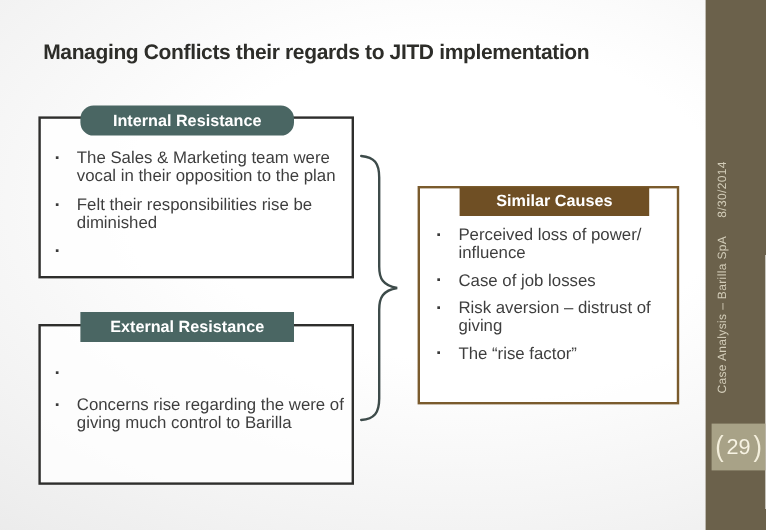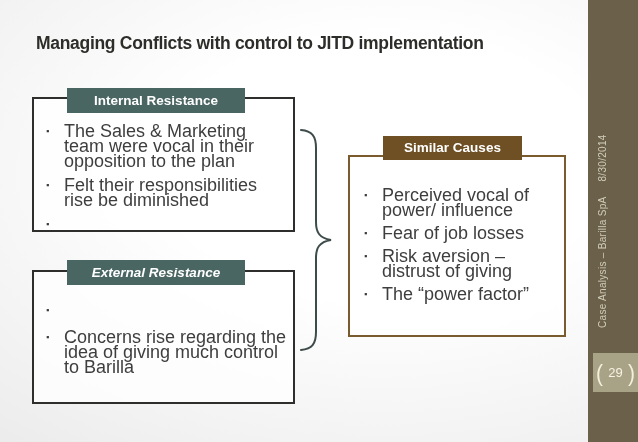--- a/index.html
+++ b/index.html
@@ -46,49 +46,49 @@
     position: absolute;
     color: #ffffff;
     font-weight: bold;
     font-size: 13.5px;
     text-align: center;
     box-sizing: border-box;
   }
   .header-internal {
     left: 67px; top: 88px; width: 178px; height: 25px; line-height: 25px;
     background: #4a6663;
+    border-radius: 11px;
   }
   .header-external {
     left: 67px; top: 260px; width: 178px; height: 25px; line-height: 25px;
     background: #4a6663;
-    font-style: italic;
   }
   .header-similar {
-    left: 383px; top: 136px; width: 139px; height: 24px; line-height: 24px;
+    left: 383px; top: 156px; width: 158px; height: 24px; line-height: 24px;
     background: #6f4f24;
   }
   
   ul.bullets {
     list-style: none;
     margin: 0;
     padding: 0;
   }
   .bullet-item {
     display: flex;
     align-items: flex-start;
   }
   .bullet {
     flex: 0 0 10px;
     font-size: 9px;
     line-height: 15px;
     color: #3a3a3a;
     margin-right: 8px;
   }
   .bullet-text {
-    font-size: 18px;
+    font-size: 14px;
     line-height: 15px;
     color: #3e3e3e;
   }
   .box-internal ul.bullets { padding: 25px 6px 0 12px; }
   .box-internal .bullet-item { margin-bottom: 9px; }
   .box-external ul.bullets { padding: 31px 6px 0 12px; }
   .box-external .bullet-item { margin-bottom: 12px; }
   .box-similar ul.bullets { padding: 31px 6px 0 14px; }
   .box-similar .bullet-item { margin-bottom: 8px; }
   .box-similar .bullet-text { max-width: 178px; }
@@ -131,30 +131,30 @@
     box-sizing: border-box;
   }
   .page-bracket {
     font-size: 21px;
     line-height: 1;
     color: #f4efdc;
     transform: scaleY(1.15);
     font-weight: 400;
   }
   .page-number {
-    font-size: 13px;
+    font-size: 18px;
     color: #f7f3e3;
   }
 </style>
 </head>
 <body>
 
 <div class="slide">
 
-  <div class="slide-title">Managing Conflicts with control to JITD implementation</div>
+  <div class="slide-title">Managing Conflicts their regards to JITD implementation</div>
 
   <div class="content-box box-internal">
     <ul class="bullets">
       <li class="bullet-item">
         <span class="bullet">▪</span>
         <span class="bullet-text">The Sales &amp; Marketing team were vocal in their opposition to the plan</span>
       </li>
       <li class="bullet-item">
         <span class="bullet">▪</span>
         <span class="bullet-text">Felt their responsibilities rise be diminished</span>
@@ -166,47 +166,47 @@
   </div>
   <div class="box-header header-internal">Internal Resistance</div>
 
   <div class="content-box box-external">
     <ul class="bullets">
       <li class="bullet-item">
         <span class="bullet">▪</span>
       </li>
       <li class="bullet-item">
         <span class="bullet">▪</span>
-        <span class="bullet-text">Concerns rise regarding the idea of giving much control to Barilla</span>
+        <span class="bullet-text">Concerns rise regarding the were of giving much control to Barilla</span>
       </li>
     </ul>
   </div>
   <div class="box-header header-external">External Resistance</div>
 
   <svg class="brace" width="38" height="224" viewBox="0 0 38 224" fill="none" xmlns="http://www.w3.org/2000/svg">
     <path d="M4 2 C15 3 19 8 19 20 L19 94 C19 104 22 110 34 112 C22 114 19 120 19 130 L19 204 C19 216 15 221 4 222" stroke="#3d4b4a" stroke-width="2" fill="none" stroke-linecap="round"></path>
   </svg>
 
   <div class="content-box box-similar">
     <ul class="bullets">
       <li class="bullet-item">
         <span class="bullet">▪</span>
-        <span class="bullet-text">Perceived vocal of power/ influence</span>
-      </li>
-      <li class="bullet-item">
-        <span class="bullet">▪</span>
-        <span class="bullet-text">Fear of job losses</span>
+        <span class="bullet-text">Perceived loss of power/ influence</span>
+      </li>
+      <li class="bullet-item">
+        <span class="bullet">▪</span>
+        <span class="bullet-text">Case of job losses</span>
       </li>
       <li class="bullet-item">
         <span class="bullet">▪</span>
         <span class="bullet-text">Risk aversion – distrust of giving</span>
       </li>
       <li class="bullet-item">
         <span class="bullet">▪</span>
-        <span class="bullet-text">The “power factor”</span>
+        <span class="bullet-text">The “rise factor”</span>
       </li>
     </ul>
   </div>
   <div class="box-header header-similar">Similar Causes</div>
 
   <div class="sidebar">
     <div class="sidebar-text">
       <span>Case Analysis – Barilla SpA</span><span class="date">8/30/2014</span>
     </div>
     <div class="page-badge">

